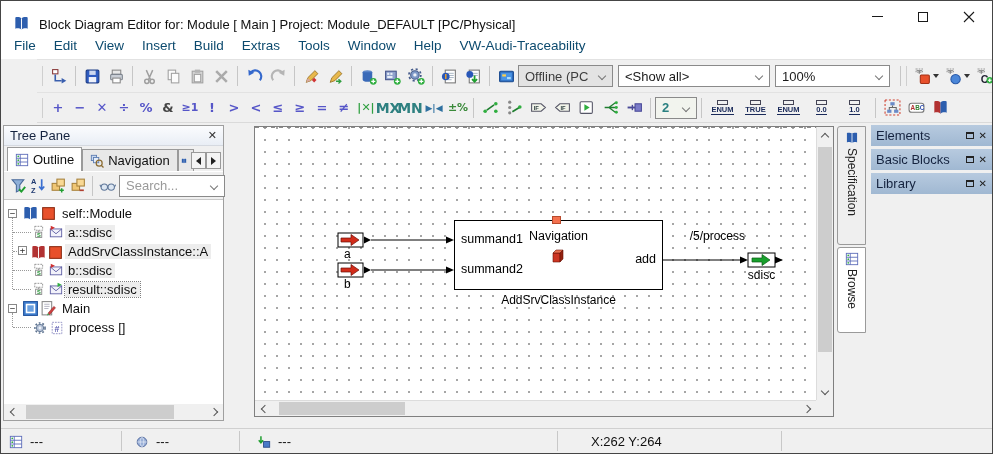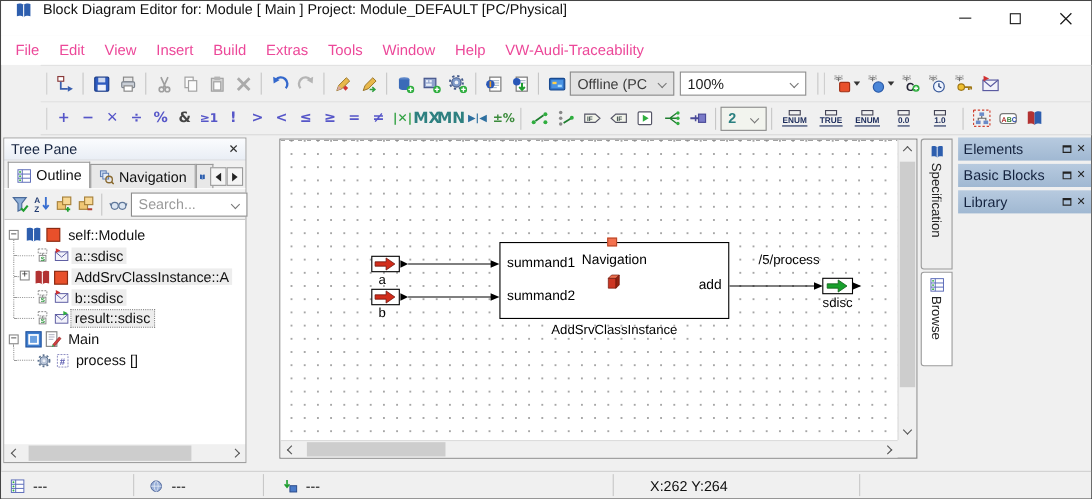--- a/index.html
+++ b/index.html
@@ -1,28 +1,28 @@
 <!DOCTYPE html>
 <html><head>
 <meta charset="utf-8">
 <style>
   *{margin:0;padding:0;box-sizing:border-box;}
   html,body{width:993px;height:454px;font-family:"Liberation Sans",sans-serif;background:#fff;}
   #win{position:relative;width:993px;height:454px;background:#f0f0f0;border:1px solid #454545;overflow:hidden;}
   
-  #titlebar{position:absolute;left:0;top:0;width:100%;height:31px;background:#fff;display:flex;align-items:flex-start;}
+  #titlebar{position:absolute;left:0;top:0;width:100%;height:31px;background:#fff;display:flex;align-items:flex-end;}
   #titlebar .appicon{margin-left:12px;}
   #titlebar .title{margin-left:9px;font-size:13px;color:#101010;}
   .wc{position:absolute;top:0;width:46px;height:31px;display:flex;align-items:center;justify-content:center;}
   .wc-min{right:92px}.wc-max{right:46px}.wc-close{right:0}
   .wc-min i{display:block;width:11px;height:1px;background:#1a1a1a;}
   .wc-max i{display:block;width:10px;height:10px;border:1px solid #1a1a1a;}
   
   #menubar{position:absolute;left:0;top:31px;width:100%;height:27px;background:#fff;display:flex;align-items:center;padding-left:4px;}
-  #menubar span{padding:4px 9px;font-size:13.5px;color:#ec4899;}
+  #menubar span{padding:4px 9px;font-size:13.5px;color:#0c4a6e;}
   
   .toolbar{position:absolute;left:0;width:100%;display:flex;align-items:center;background:#f0f0f0;border-top:1px solid #e2e2e2;margin-left:36px;}
   #toolbar1{top:58px;height:33px;padding-left:4px;}
   #toolbar2{top:91px;height:31px;padding-left:4px;border-bottom:1px solid #dadada;}
   .tb{width:24px;height:23px;display:inline-flex;align-items:center;justify-content:center;flex:none;}
   .tb.narrow{width:20px;}
   .ic{width:17px;height:17px;}
   .ic14{width:14px;height:14px;}
   .sep{width:1px;height:20px;background:#c6c6c6;margin:0 4px;flex:none;}
   .grip{width:2px;height:20px;border-left:1px solid #cfcfcf;margin:0 3px 0 1px;flex:none;}
@@ -491,20 +491,24 @@
     <span class="sep"></span>
     <span class="tb">
         <svg class="ic">
           <use href="#i-mon"></use>
         </svg>
       </span>
     <div class="combo disabled" style="width:95px">
         <span>Offline (PC</span>
         <span class="chev"></span>
       </div>
+    <div class="combo" style="width:152px;margin-left:5px">
+        <span>&lt;Show all&gt;</span>
+        <span class="chev"></span>
+      </div>
     <div class="combo" style="width:115px;margin-left:5px">
         <span>100%</span>
         <span class="chev"></span>
       </div>
     <span class="sep" style="margin-left:10px"></span>
     <span class="grip"></span>
     <span class="tb" style="width:31px">
         <svg class="ic">
           <use href="#i-elemred"></use>
         </svg>

